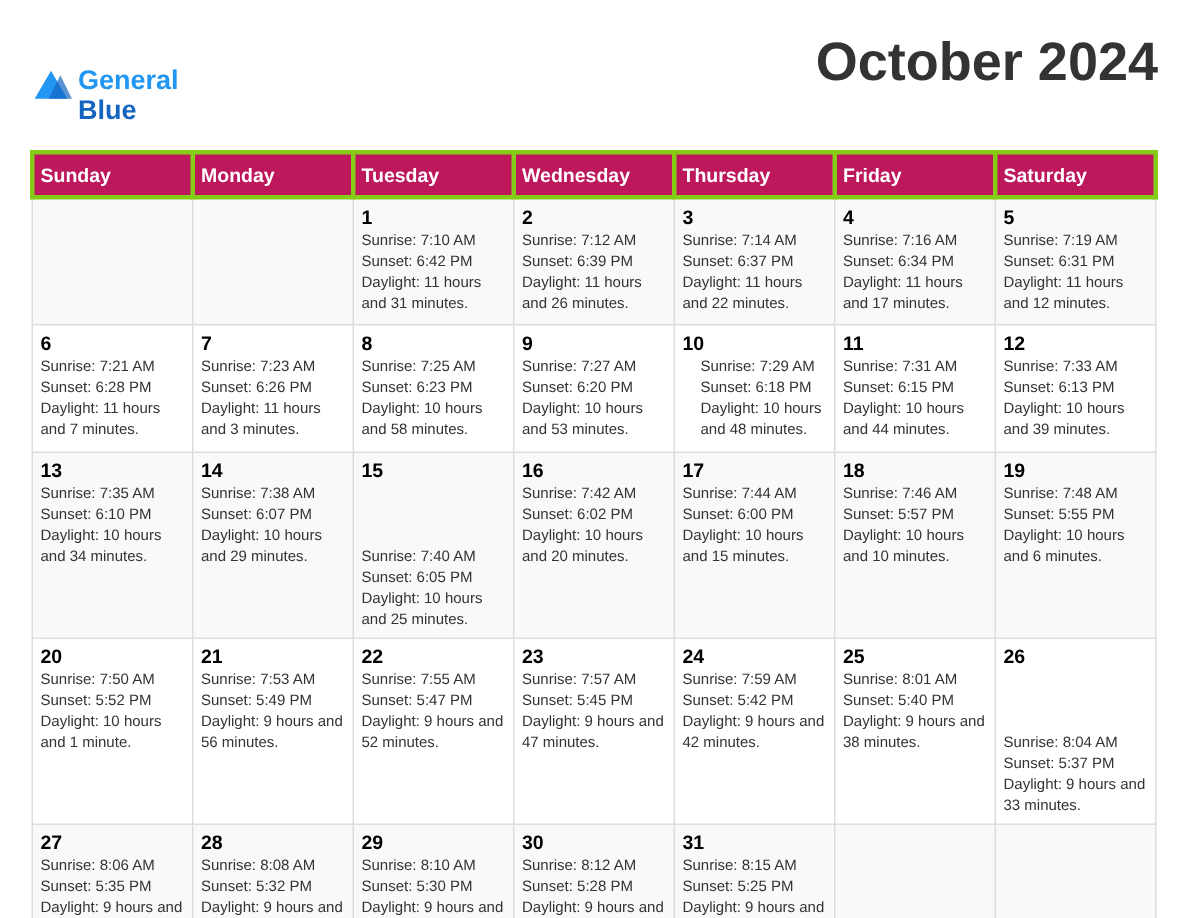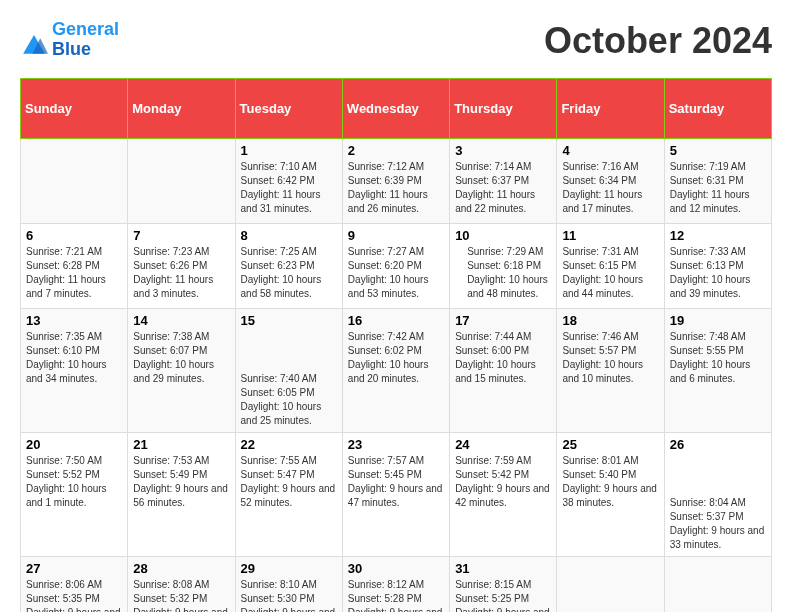--- a/index.html
+++ b/index.html
@@ -11,22 +11,23 @@
       padding: 20px;
     }
     .header {
       display: flex;
       justify-content: space-between;
       align-items: flex-start;
       margin-bottom: 16px;
     }
     .logo {
       display: flex;
-      align-items: flex-end;
+      align-items: flex-start;
       gap: 4px;
+      margin-top: 24px;
     }
     .logo-text {
       font-size: 18px;
       font-weight: bold;
       color: #333;
       line-height: 1.1;
     }
     .logo-text span {
       color: #2196F3;
     }
@@ -46,27 +47,27 @@
     .subtitle {
       font-size: 16px;
       color: #555;
     }
     table {
       width: 100%;
       border-collapse: collapse;
       font-size: 11px;
     }
     thead th {
-      background-color: #ef4444;
+      background-color: #be185d;
       color: #fff;
-      padding: 22px 4px;
+      padding: 6px 4px;
       text-align: left;
       font-size: 13px;
       font-weight: bold;
-      border: 1px solid #84cc16;
+      border: 3px solid #84cc16;
     }
     tbody tr {
       border-bottom: 1px solid #ddd;
     }
     tbody td {
       vertical-align: top;
       padding: 4px 5px;
       border: 1px solid #ddd;
       min-height: 80px;
       height: 85px;

